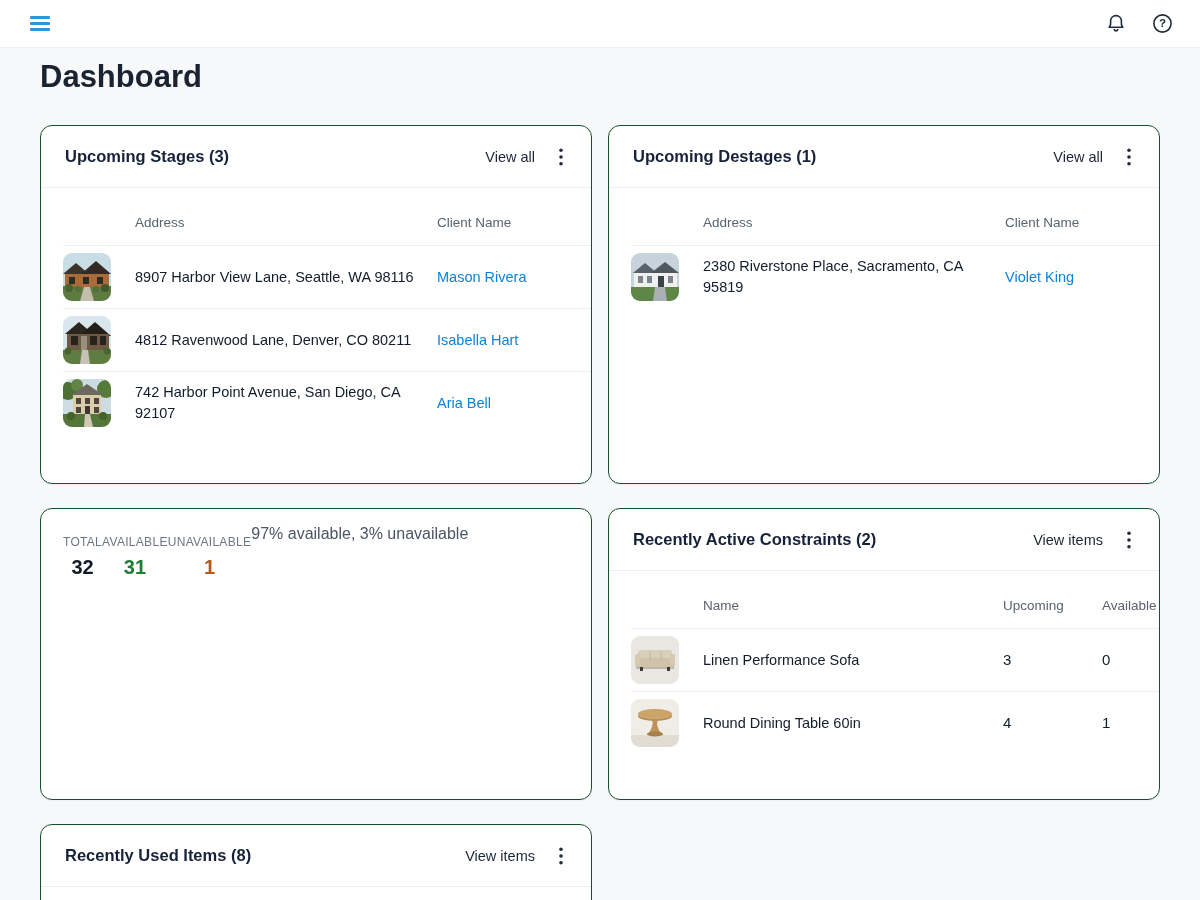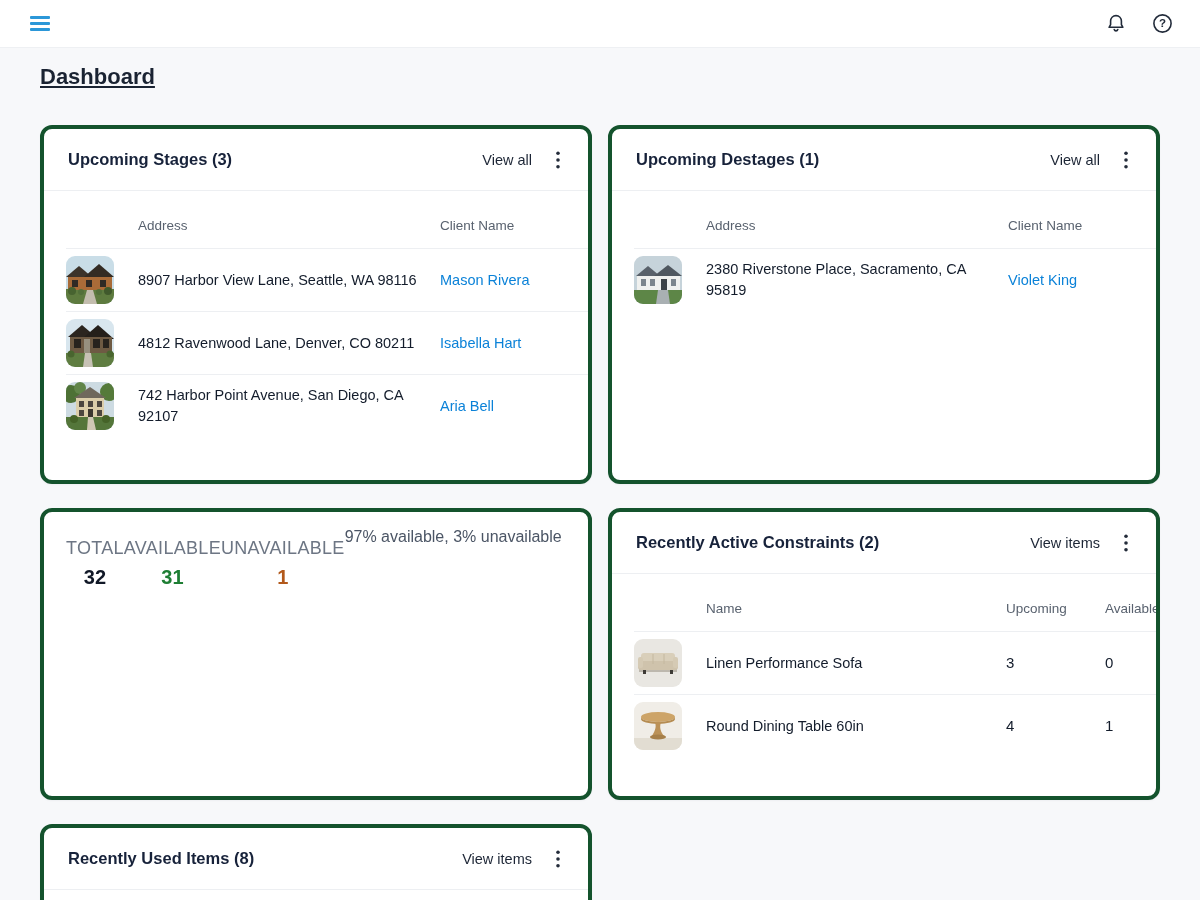--- a/index.html
+++ b/index.html
@@ -16,28 +16,28 @@
     display:flex; align-items:center; justify-content:space-between;
     padding:0 27px 0 30px;
   }
   .hamburger { width:20px; background:none; border:none; padding:0; cursor:pointer;
     display:flex; flex-direction:column; gap:3px; }
   .hamburger span { display:block; height:3px; background:#2b97d8; border-radius:1px; }
   .topbar-right { display:flex; align-items:center; gap:26px; }
   .icon-btn { background:none; border:none; padding:0; cursor:pointer; display:flex; align-items:center; }
   
   .main { padding:0 40px; }
-  .page-title { font-size:22px; font-weight:600; color:#1a2332; margin:0; padding:12px 0 0; line-height:34px;text-decoration:underline; }
+  .page-title { font-size:31px; font-weight:600; color:#1a2332; margin:0; padding:12px 0 0; line-height:34px; }
   .grid {
     margin-top:31px;
     display:grid; grid-template-columns:1fr 1fr; grid-template-rows:359px 292px 260px;
     gap:24px 16px;
   }
   .card {
-    background:#fff; border:4px solid #14532d; border-radius:12px;
+    background:#fff; border:1px solid #14532d; border-radius:12px;
     box-shadow:0 1px 2px rgba(16,24,40,.04);
     overflow:hidden; display:flex; flex-direction:column;
   }
   .card-header {
     flex:none; height:62px; padding:0 24px;
     display:flex; align-items:center; justify-content:space-between;
     border-bottom:1px solid #edeff2;
   }
   .card-title { font-size:16.5px; font-weight:700; color:#17223a; }
   .card-actions { display:flex; align-items:center; gap:20px; }
@@ -57,21 +57,21 @@
   .data-table tr:last-child td { border-bottom:none; }
   .cell-text { font-size:14.5px; color:#131c2b; line-height:21px; padding-right:6px; }
   .cell-num { font-size:15px; color:#131c2b; }
   .thumb { width:48px; height:48px; border-radius:9px; overflow:hidden; display:block; }
   .thumb svg { display:block; width:48px; height:48px; }
   .client-link { color:#0b82d8; text-decoration:none; font-size:14.5px; cursor:pointer; }
   .hscroll-track { flex:none; height:8px; background:#e9edf3; border-radius:2px; margin-top:2px; }
   
   .stats { display:flex; margin-top:26px; }
   .stat { flex:1; text-align:center; }
-  .stat-label { font-size:18px; color:#6d7684; letter-spacing:.3px; }
+  .stat-label { font-size:12px; color:#6d7684; letter-spacing:.3px; }
   .stat-value { font-size:20px; font-weight:700; margin-top:7px; }
   .progress { margin-top:25px; height:8px; border-radius:5px; background:#e7e9ec; overflow:hidden; }
   .progress-fill { height:100%; border-radius:5px; }
   .progress-caption { margin-top:16px; text-align:right; font-size:16px; color:#4b5565; }
 </style>
 </head>
 <body>
 
 <header class="topbar">
   <button class="hamburger">

